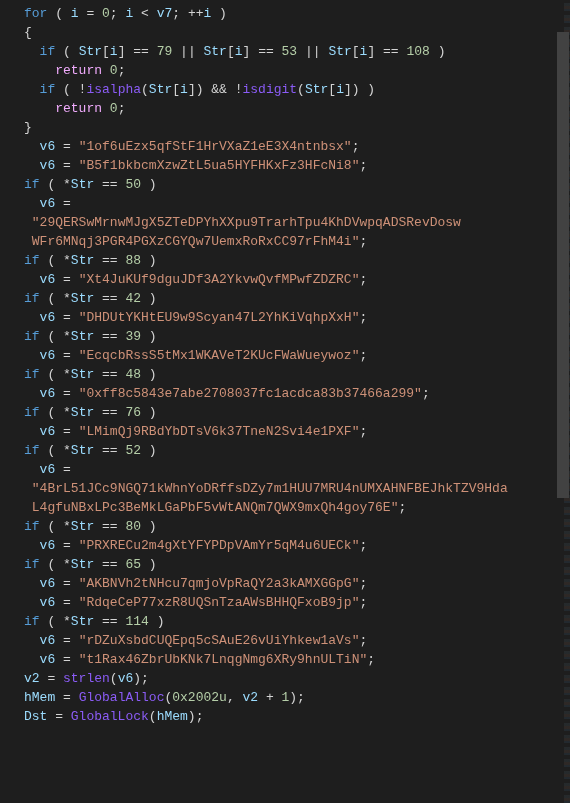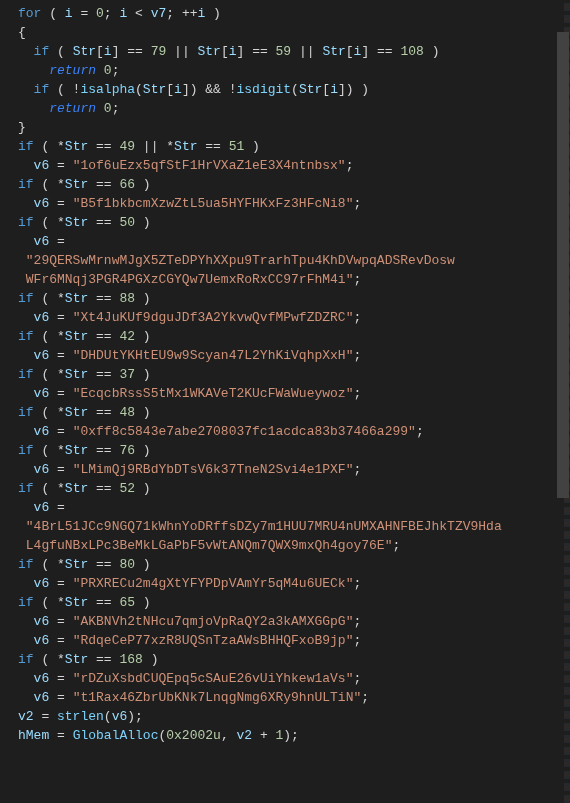--- a/index.html
+++ b/index.html
@@ -8,24 +8,24 @@
     font-family: Consolas, 'Courier New', monospace;
     font-size: 13px;
     line-height: 19px;
     color: #d4d4d4;
     width: 570px;
     height: 803px;
     overflow: hidden;
     padding: 4px 0;
     position: relative;
   }
-  .line { white-space: pre; padding-left: 18px; }
+  .line { white-space: pre; padding-left: 24px; }
   .kw { color: #569cd6; }
-  .kw-ret { color: #3b82f6; font-style: italic; }
-  .func { color: #7dd3fc; }
+  .kw-ret { color: #f0abfc; }
+  .func { color: #8b5cf6; }
   .var { color: #9cdcfe; }
   .str { color: #ce9178; }
   .num { color: #b5cea8; }
   .scrollbar-track {
     position: absolute;
     top: 0; right: 0;
     width: 14px; height: 100%;
     background: #1e1e1e;
   }
   .scrollbar-thumb {
@@ -47,55 +47,54 @@
     );
     opacity: 0.6;
   }
 </style>
 </head>
 <body>
 
 <div id="code-container">
     <div class="line"><span class="kw">for</span> ( <span class="var">i</span> = <span class="num">0</span>; <span class="var">i</span> &lt; <span class="var">v7</span>; ++<span class="var">i</span> )</div>
     <div class="line">{</div>
-    <div class="line">  <span class="kw">if</span> ( <span class="var">Str</span>[<span class="var">i</span>] == <span class="num">79</span> || <span class="var">Str</span>[<span class="var">i</span>] == <span class="num">59</span> || <span class="var">Str</span>[<span class="var">i</span>] == <span class="num">108</span> )</div>
+    <div class="line">  <span class="kw">if</span> ( <span class="var">Str</span>[<span class="var">i</span>] == <span class="num">79</span> || <span class="var">Str</span>[<span class="var">i</span>] == <span class="num">53</span> || <span class="var">Str</span>[<span class="var">i</span>] == <span class="num">108</span> )</div>
     <div class="line">    <span class="kw-ret">return</span> <span class="num">0</span>;</div>
     <div class="line">  <span class="kw">if</span> ( !<span class="func">isalpha</span>(<span class="var">Str</span>[<span class="var">i</span>]) &amp;&amp; !<span class="func">isdigit</span>(<span class="var">Str</span>[<span class="var">i</span>]) )</div>
     <div class="line">    <span class="kw-ret">return</span> <span class="num">0</span>;</div>
     <div class="line">}</div>
-    <div class="line"><span class="kw">if</span> ( *<span class="var">Str</span> == <span class="num">49</span> || *<span class="var">Str</span> == <span class="num">51</span> )</div>
     <div class="line">  <span class="var">v6</span> = <span class="str">"1of6uEzx5qfStF1HrVXaZ1eE3X4ntnbsx"</span>;</div>
-    <div class="line"><span class="kw">if</span> ( *<span class="var">Str</span> == <span class="num">66</span> )</div>
     <div class="line">  <span class="var">v6</span> = <span class="str">"B5f1bkbcmXzwZtL5ua5HYFHKxFz3HFcNi8"</span>;</div>
     <div class="line"><span class="kw">if</span> ( *<span class="var">Str</span> == <span class="num">50</span> )</div>
     <div class="line">  <span class="var">v6</span> =</div>
     <div class="line"> <span class="str">"29QERSwMrnwMJgX5ZTeDPYhXXpu9TrarhTpu4KhDVwpqADSRevDosw</span></div>
     <div class="line"> <span class="str">WFr6MNqj3PGR4PGXzCGYQw7UemxRoRxCC97rFhM4i"</span>;</div>
     <div class="line"><span class="kw">if</span> ( *<span class="var">Str</span> == <span class="num">88</span> )</div>
     <div class="line">  <span class="var">v6</span> = <span class="str">"Xt4JuKUf9dguJDf3A2YkvwQvfMPwfZDZRC"</span>;</div>
     <div class="line"><span class="kw">if</span> ( *<span class="var">Str</span> == <span class="num">42</span> )</div>
     <div class="line">  <span class="var">v6</span> = <span class="str">"DHDUtYKHtEU9w9Scyan47L2YhKiVqhpXxH"</span>;</div>
-    <div class="line"><span class="kw">if</span> ( *<span class="var">Str</span> == <span class="num">37</span> )</div>
+    <div class="line"><span class="kw">if</span> ( *<span class="var">Str</span> == <span class="num">39</span> )</div>
     <div class="line">  <span class="var">v6</span> = <span class="str">"EcqcbRssS5tMx1WKAVeT2KUcFWaWueywoz"</span>;</div>
     <div class="line"><span class="kw">if</span> ( *<span class="var">Str</span> == <span class="num">48</span> )</div>
     <div class="line">  <span class="var">v6</span> = <span class="str">"0xff8c5843e7abe2708037fc1acdca83b37466a299"</span>;</div>
     <div class="line"><span class="kw">if</span> ( *<span class="var">Str</span> == <span class="num">76</span> )</div>
     <div class="line">  <span class="var">v6</span> = <span class="str">"LMimQj9RBdYbDTsV6k37TneN2Svi4e1PXF"</span>;</div>
     <div class="line"><span class="kw">if</span> ( *<span class="var">Str</span> == <span class="num">52</span> )</div>
     <div class="line">  <span class="var">v6</span> =</div>
     <div class="line"> <span class="str">"4BrL51JCc9NGQ71kWhnYoDRffsDZy7m1HUU7MRU4nUMXAHNFBEJhkTZV9Hda</span></div>
     <div class="line"> <span class="str">L4gfuNBxLPc3BeMkLGaPbF5vWtANQm7QWX9mxQh4goy76E"</span>;</div>
     <div class="line"><span class="kw">if</span> ( *<span class="var">Str</span> == <span class="num">80</span> )</div>
     <div class="line">  <span class="var">v6</span> = <span class="str">"PRXRECu2m4gXtYFYPDpVAmYr5qM4u6UECk"</span>;</div>
     <div class="line"><span class="kw">if</span> ( *<span class="var">Str</span> == <span class="num">65</span> )</div>
     <div class="line">  <span class="var">v6</span> = <span class="str">"AKBNVh2tNHcu7qmjoVpRaQY2a3kAMXGGpG"</span>;</div>
     <div class="line">  <span class="var">v6</span> = <span class="str">"RdqeCeP77xzR8UQSnTzaAWsBHHQFxoB9jp"</span>;</div>
-    <div class="line"><span class="kw">if</span> ( *<span class="var">Str</span> == <span class="num">168</span> )</div>
+    <div class="line"><span class="kw">if</span> ( *<span class="var">Str</span> == <span class="num">114</span> )</div>
     <div class="line">  <span class="var">v6</span> = <span class="str">"rDZuXsbdCUQEpq5cSAuE26vUiYhkew1aVs"</span>;</div>
     <div class="line">  <span class="var">v6</span> = <span class="str">"t1Rax46ZbrUbKNk7LnqgNmg6XRy9hnULTiN"</span>;</div>
     <div class="line"><span class="var">v2</span> = <span class="func">strlen</span>(<span class="var">v6</span>);</div>
     <div class="line"><span class="var">hMem</span> = <span class="func">GlobalAlloc</span>(<span class="num">0x2002u</span>, <span class="var">v2</span> + <span class="num">1</span>);</div>
+    <div class="line"><span class="var">Dst</span> = <span class="func">GlobalLock</span>(<span class="var">hMem</span>);</div>
   </div>
 
 <div class="scrollbar-track">
   <div class="minimap-noise"></div>
   <div class="scrollbar-thumb" id="sb-thumb" style="top: 4%; height: 58%;"></div>
 </div>
 
 </body></html>

